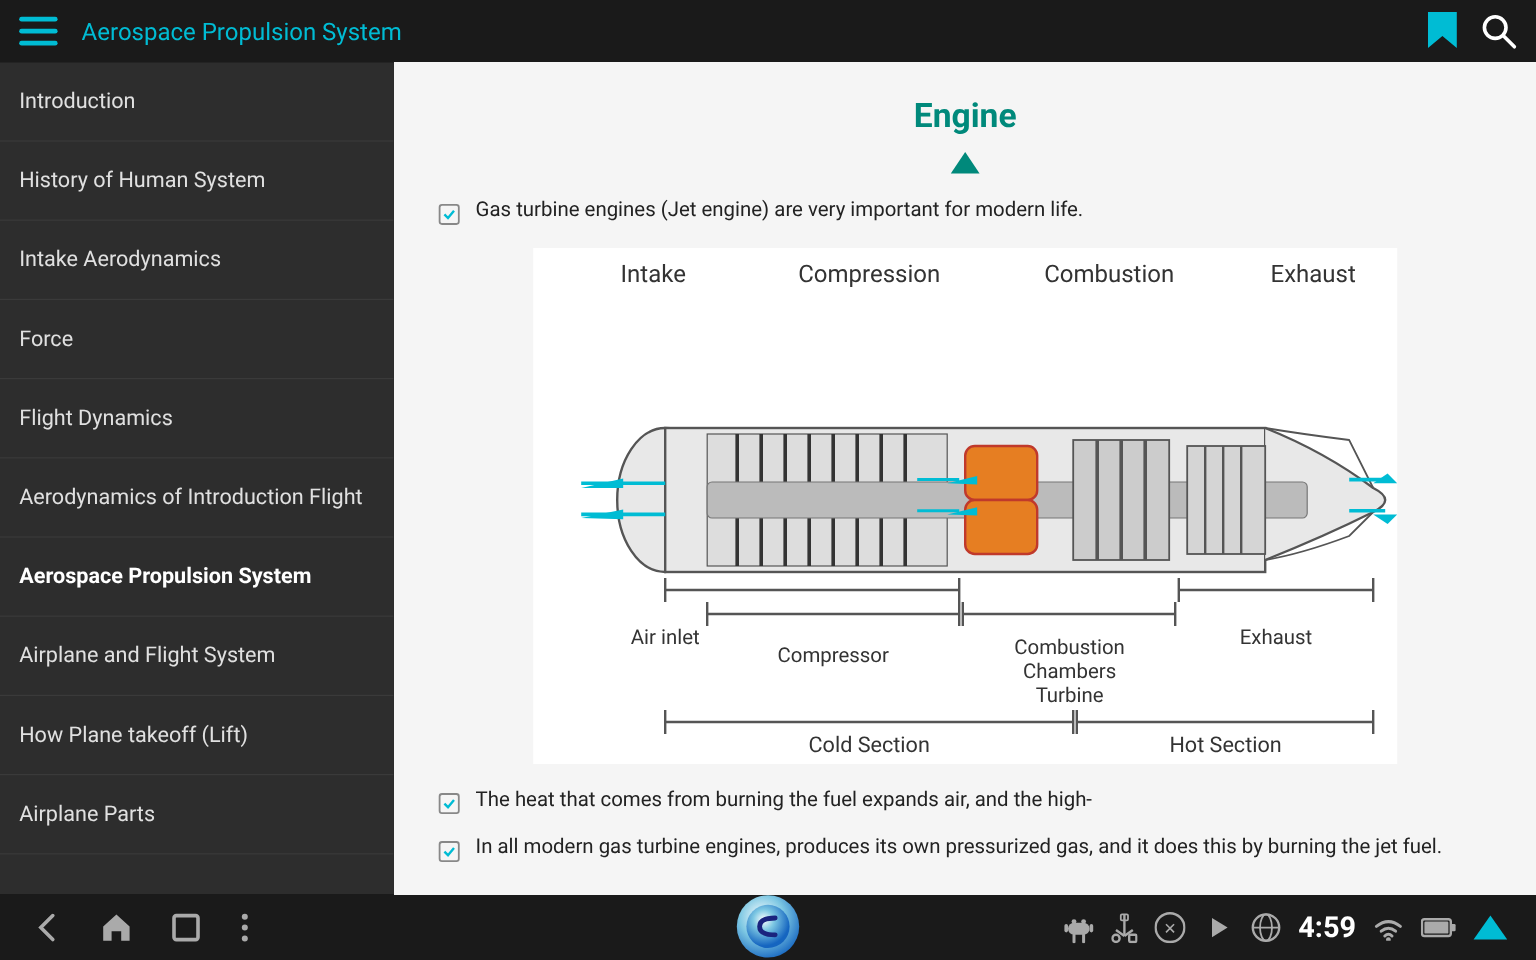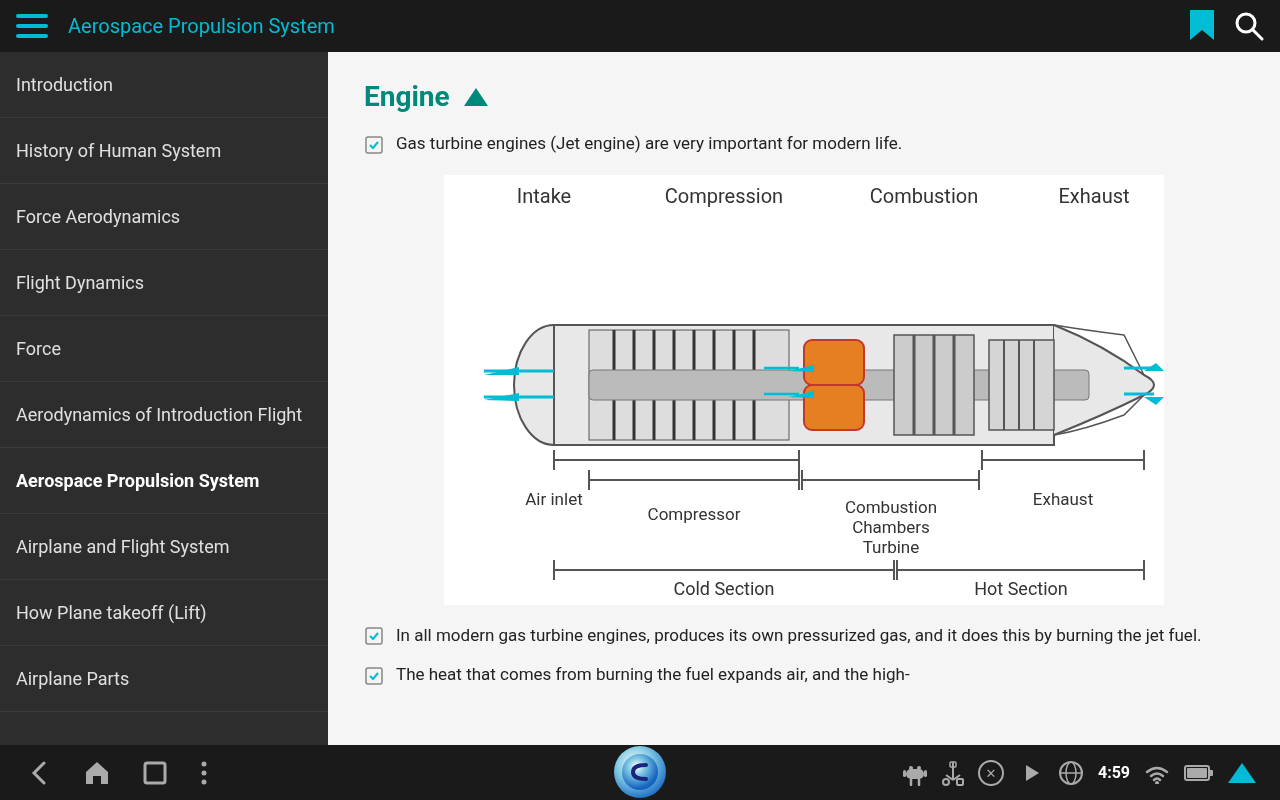--- a/index.html
+++ b/index.html
@@ -77,38 +77,39 @@
       background: #f5f5f5;
       overflow-y: auto;
       padding: 28px 36px;
     }
 
     .section-header {
       display: flex;
       align-items: center;
       gap: 14px;
       margin-bottom: 18px;
+      flex-direction: column;
     }
     .section-title {
       color: #00897b;
       font-size: 28px;
       font-weight: bold;
     }
     .collapse-arrow {
       width: 0;
       height: 0;
       border-left: 12px solid transparent;
       border-right: 12px solid transparent;
       border-bottom: 18px solid #00897b;
       cursor: pointer;
     }
 
     .bullet-item {
       display: flex;
-      align-items: center;
+      align-items: flex-end;
       gap: 12px;
       margin-bottom: 14px;
       font-size: 17px;
       color: #222;
       line-height: 1.5;
     }
     .bullet-icon {
       width: 20px;
       height: 20px;
       flex-shrink: 0;
@@ -153,21 +154,21 @@
       overflow: hidden;
       top: 1px;
     }
     .status-icons {
       display: flex;
       gap: 14px;
       align-items: center;
     }
     .time-text {
       color: #ffffff;
-      font-size: 16px;
+      font-size: 24px;
       font-weight: bold;
     }
     .scroll-top-btn {
       width: 0;
       height: 0;
       border-left: 14px solid transparent;
       border-right: 14px solid transparent;
       border-bottom: 20px solid #00bcd4;
       cursor: pointer;
     }
@@ -198,27 +199,27 @@
 <div id="main">
 
   <div id="sidebar">
     <div class="sidebar-item">
       <span>Introduction</span>
     </div>
     <div class="sidebar-item">
       <span>History of Human System</span>
     </div>
     <div class="sidebar-item">
-      <span>Force Aerodynamics</span>
+      <span>Intake Aerodynamics</span>
+    </div>
+    <div class="sidebar-item">
+      <span>Force</span>
     </div>
     <div class="sidebar-item">
       <span>Flight Dynamics</span>
-    </div>
-    <div class="sidebar-item">
-      <span>Force</span>
     </div>
     <div class="sidebar-item">
       <span>Aerodynamics of Introduction Flight</span>
     </div>
     <div class="sidebar-item active">
       <span>Aerospace Propulsion System</span>
     </div>
     <div class="sidebar-item">
       <span>Airplane and Flight System</span>
     </div>
@@ -331,29 +332,29 @@
       <line x1="453" y1="385" x2="453" y2="405" stroke="#555" stroke-width="2"></line>
       <line x1="700" y1="385" x2="700" y2="405" stroke="#555" stroke-width="2"></line>
       <text x="577" y="420" text-anchor="middle" font-size="18" fill="#333">Hot Section</text>
     </svg>
 
     <div class="bullet-item">
       <svg class="bullet-icon" viewBox="0 0 20 20">
         <rect x="2" y="2" width="16" height="16" rx="2" fill="none" stroke="#888" stroke-width="1.5"></rect>
         <polyline points="6,10 9,13 14,7" fill="none" stroke="#00bcd4" stroke-width="2"></polyline>
       </svg>
-      <span>In all modern gas turbine engines, produces its own pressurized gas, and it does this by burning the jet fuel.</span>
+      <span>The heat that comes from burning the fuel expands air, and the high-</span>
     </div>
 
     <div class="bullet-item">
       <svg class="bullet-icon" viewBox="0 0 20 20">
         <rect x="2" y="2" width="16" height="16" rx="2" fill="none" stroke="#888" stroke-width="1.5"></rect>
         <polyline points="6,10 9,13 14,7" fill="none" stroke="#00bcd4" stroke-width="2"></polyline>
       </svg>
-      <span>The heat that comes from burning the fuel expands air, and the high-</span>
+      <span>In all modern gas turbine engines, produces its own pressurized gas, and it does this by burning the jet fuel.</span>
     </div>
   </div>
 
 </div>
 
 <div id="bottombar">
   <div class="nav-icons">
 
     <svg width="30" height="30" viewBox="0 0 30 30">
       <polyline points="20,5 10,15 20,25" fill="none" stroke="#aaa" stroke-width="3" stroke-linecap="round"></polyline>

